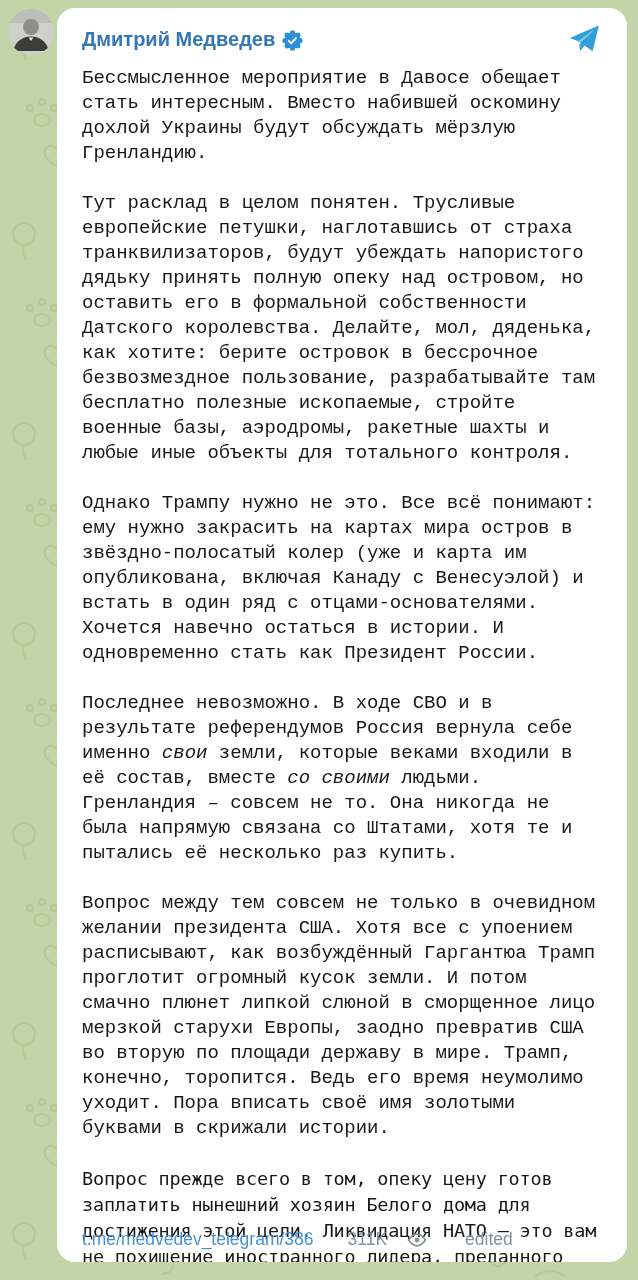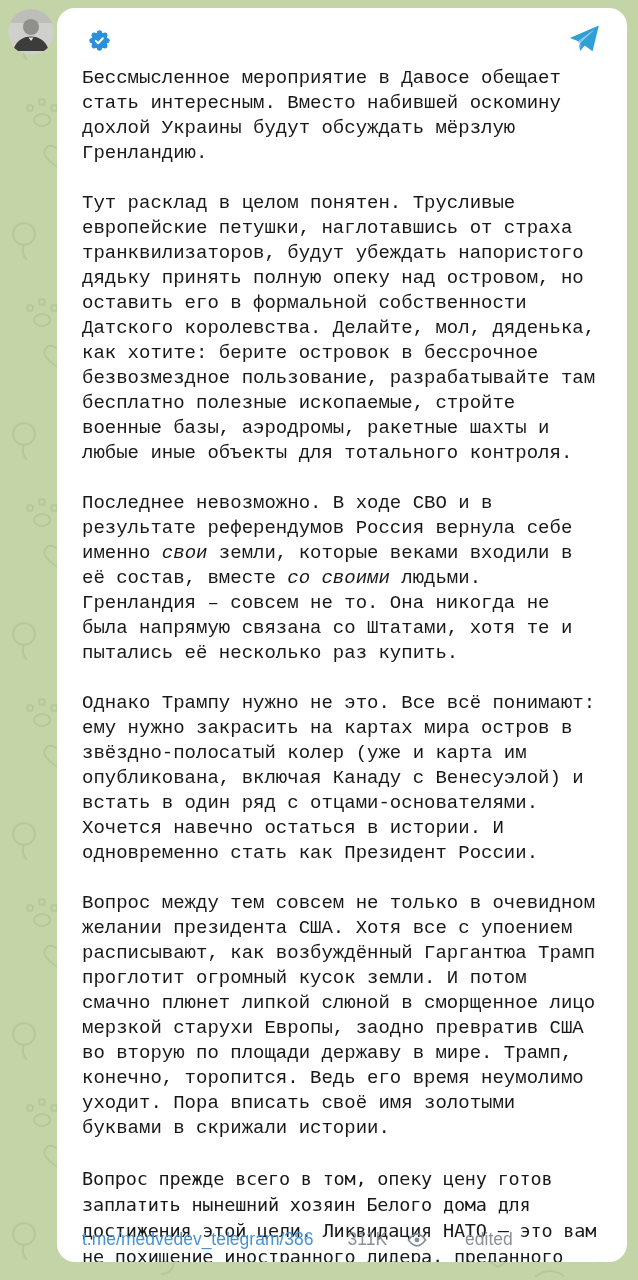--- a/index.html
+++ b/index.html
@@ -74,20 +74,21 @@
     <rect x="0" y="0" width="46" height="14" fill="#bdbeba"></rect>
     <circle cx="23" cy="18" r="8" fill="#8f8f8b"></circle>
     <path d="M5 42 c2.5-10 10-14.5 18-14.5 s15.5 4.5 18 14.5 z" fill="#3c3c3a"></path>
     <path d="M20.5 28.5 l2.5 3.5 2.5-3.5 z" fill="#e8e8e6"></path>
   </svg>
 </div>
 
 <div class="card">
 
   <div class="header-row">
+    <span class="channel">Дмитрий Медведев</span>
     <span class="badge">
       <svg width="21" height="21" viewBox="0 0 24 24" xmlns="http://www.w3.org/2000/svg">
         <g fill="#2b8fd9">
           <circle cx="12" cy="12" r="9.2"></circle>
           <circle cx="20.6" cy="12" r="3"></circle>
             <circle cx="18.08" cy="18.08" r="3"></circle>
           <circle cx="12" cy="20.6" r="3"></circle>
             <circle cx="5.92" cy="18.08" r="3"></circle>
           <circle cx="3.4" cy="12" r="3"></circle>
             <circle cx="5.92" cy="5.92" r="3"></circle>
@@ -102,22 +103,22 @@
         <path d="M45 5 L4 22.5 l12.2 4.7 2.4 13.6 6.3-7.7 11.2 8.2 z" fill="#2f9fd8"></path>
         <path d="M16.2 27.2 L38.5 10.5 18.6 29.6 18.9 36.2 z" fill="#ffffff" opacity="0.9"></path>
         <path d="M16.2 27.2 L38.5 10.5 18.6 29.6 z" fill="#7cc3ea"></path>
       </svg>
     </span>
   </div>
 
   <div class="post">
       <p><span>Бессмысленное мероприятие в Давосе обещает стать интересным. Вместо набившей оскомину дохлой Украины будут обсуждать мёрзлую Гренландию.</span></p>
       <p><span>Тут расклад в целом понятен. Трусливые европейские петушки, наглотавшись от страха транквилизаторов, будут убеждать напористого дядьку принять полную опеку над островом, но оставить его в формальной собственности Датского королевства. Делайте, мол, дяденька, как хотите: берите островок в бессрочное безвозмездное пользование, разрабатывайте там бесплатно полезные ископаемые, стройте военные базы, аэродромы, ракетные шахты и любые иные объекты для тотального контроля.</span></p>
+      <p><span>Однако Трампу нужно не это. Все всё понимают: ему нужно закрасить на картах мира остров в звёздно-полосатый колер (уже и карта им опубликована, включая Канаду с Венесуэлой) и встать в один ряд с отцами-основателями. Хочется навечно остаться в истории. И одновременно стать как Президент России.</span></p>
       <p><span>Последнее невозможно. В ходе СВО и в результате референдумов Россия вернула себе именно </span><span class="it">свои</span><span> земли, которые веками входили в её состав, вместе </span><span class="it">со своими</span><span> людьми. Гренландия – совсем не то. Она никогда не была напрямую связана со Штатами, хотя те и пытались её несколько раз купить.</span></p>
-      <p><span>Однако Трампу нужно не это. Все всё понимают: ему нужно закрасить на картах мира остров в звёздно-полосатый колер (уже и карта им опубликована, включая Канаду с Венесуэлой) и встать в один ряд с отцами-основателями. Хочется навечно остаться в истории. И одновременно стать как Президент России.</span></p>
       <p><span>Вопрос между тем совсем не только в очевидном желании президента США. Хотя все с упоением расписывают, как возбуждённый Гаргантюа Трамп проглотит огромный кусок земли. И потом смачно плюнет липкой слюной в сморщенное лицо мерзкой старухи Европы, заодно превратив США во вторую по площади державу в мире. Трамп, конечно, торопится. Ведь его время неумолимо уходит. Пора вписать своё имя золотыми буквами в скрижали истории.</span></p>
       <p class="mono"><span>Вопрос прежде всего в том, опеку цену готов заплатить нынешний хозяин Белого дома для достижения этой цели. Ликвидация НАТО – это вам не похищение иностранного лидера, преданного своими соратниками в ослабленной стране. И, наконец, позволят ли Трампу сделать это…</span></p>
     </div>
 
   <div class="footer">
     <a class="link">t.me/medvedev_telegram/386</a>
     <span class="views">
       <span>311K</span>
       <span style="display:inline-flex;">
         <svg width="20" height="14" viewBox="0 0 20 14" xmlns="http://www.w3.org/2000/svg">

